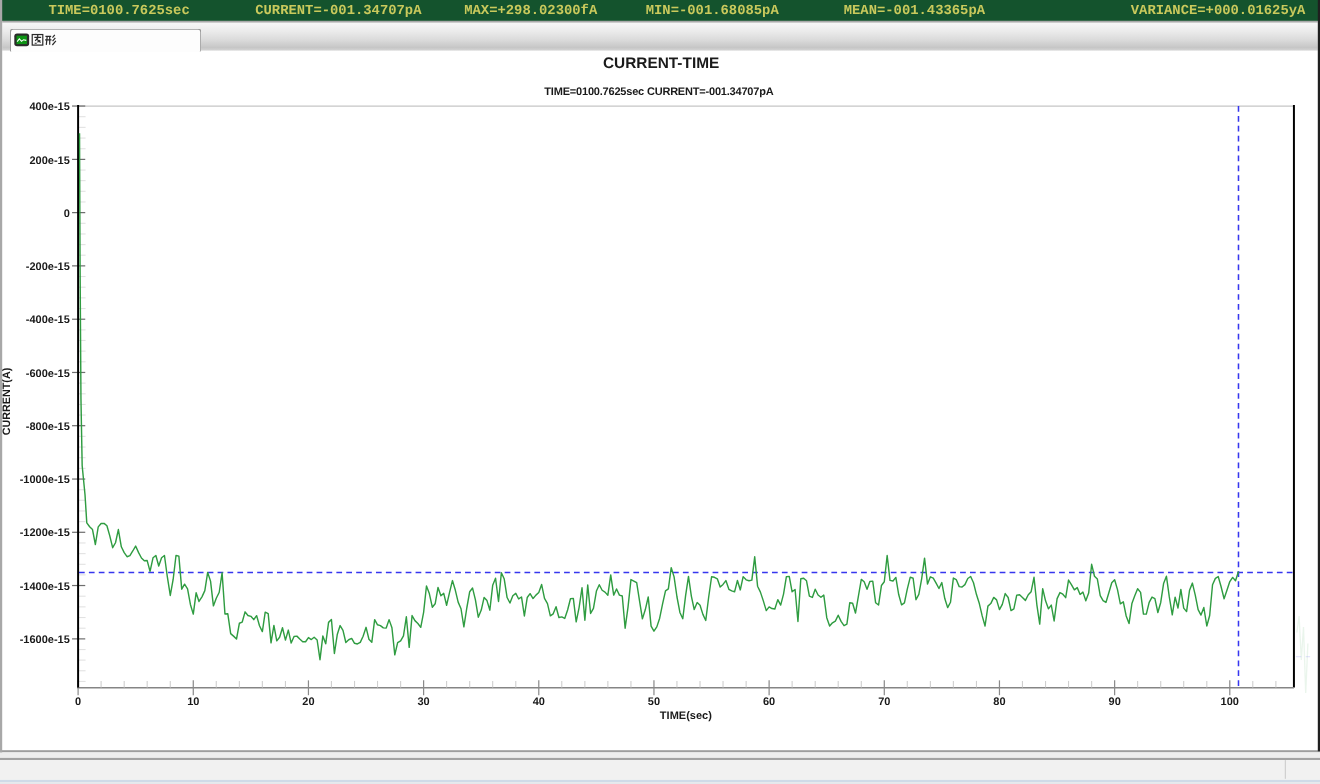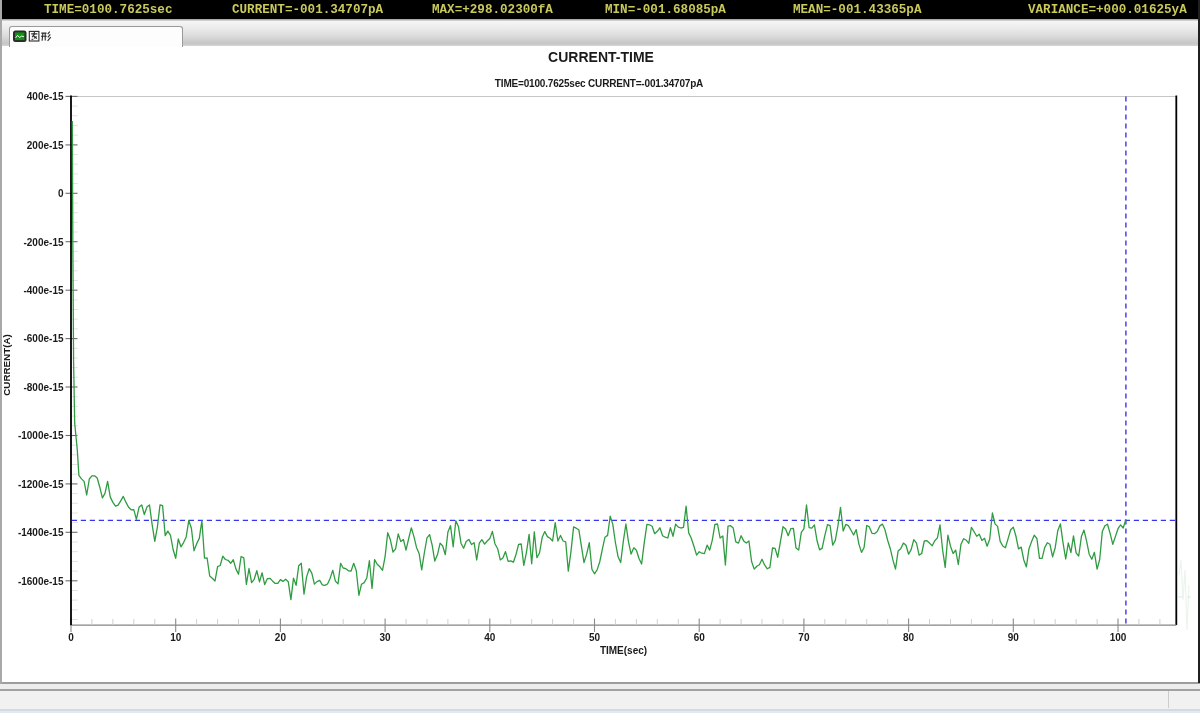--- a/index.html
+++ b/index.html
@@ -1,18 +1,18 @@
 <!DOCTYPE html>
 <html><head>
 <meta charset="utf-8">
 <style>
   html,body{margin:0;padding:0;}
   body{width:1200px;height:713px;overflow:hidden;position:relative;
        font-family:"Liberation Sans",sans-serif;background:#fff;}
-  .hdr{position:absolute;left:0;top:0;width:1200px;height:19px;background:#000000;}
+  .hdr{position:absolute;left:0;top:0;width:1200px;height:19px;background:#14532d;}
   .hdr span{position:absolute;top:0;height:19px;line-height:20px;
        font-family:"Liberation Mono",monospace;font-weight:bold;
        font-size:12.6px;color:#c9c95c;white-space:pre;}
   .tabbar{position:absolute;left:2px;top:19px;width:1196px;height:27px;
        background:linear-gradient(#a9a9a9 0,#a9a9a9 1px,#f6f6f6 2px,#ebebeb 35%,#dadada 65%,#c6c6c6 90%,#d5d5d5 100%);}
   .tab{position:absolute;left:7px;top:7px;width:172px;height:20px;
        background:#fdfdfd;border:1px solid #9a9a9a;border-bottom:none;
        border-radius:3px 3px 0 0;}
   .content{position:absolute;left:2px;top:46px;width:1196px;height:636px;background:#fff;}
   .bleft{position:absolute;left:0;top:0;width:2px;height:684px;background:#a8a8a8;}
@@ -24,23 +24,23 @@
   .sb5{position:absolute;left:0;top:708.5px;width:1200px;height:2px;background:#cfdbe8;}
   .sb6{position:absolute;left:0;top:710.5px;width:1200px;height:2.5px;background:#e4e8ec;}
   .sbsep{position:absolute;left:1168px;top:691px;width:1px;height:17px;background:#cccccc;}
 </style>
 </head>
 <body>
   <div class="content"></div>
   <div class="hdr">
     <span style="left:44px">TIME=0100.7625sec</span>
     <span style="left:232px">CURRENT=-001.34707pA</span>
-    <span style="left:432px">MAX=+298.02300fA</span>
-    <span style="left:605px">MIN=-001.68085pA</span>
-    <span style="left:793px">MEAN=-001.43365pA</span>
+    <span style="left:422px">MAX=+298.02300fA</span>
+    <span style="left:587px">MIN=-001.68085pA</span>
+    <span style="left:767px">MEAN=-001.43365pA</span>
     <span style="left:1028px">VARIANCE=+000.01625yA</span>
   </div>
   <div class="tabbar">
     <div class="tab"></div>
   </div>
   <div class="sb1"></div>
 <div class="sb2"></div>
 <div class="sb3"></div>
   <div class="sb4"></div>
 <div class="sb5"></div>

